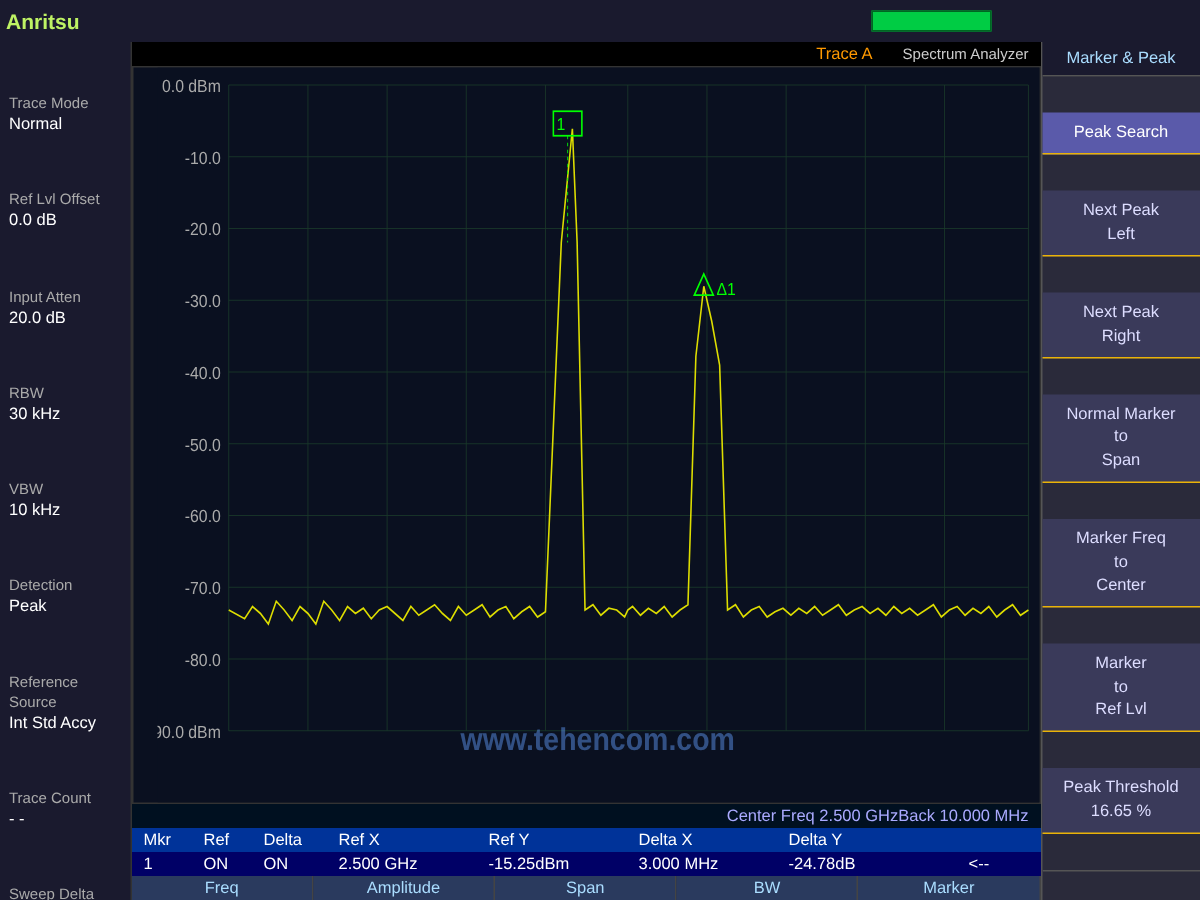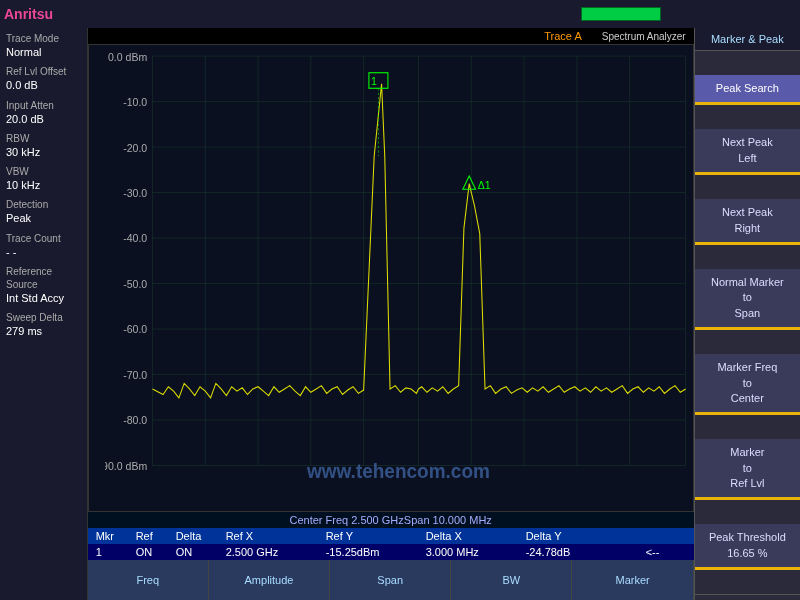--- a/index.html
+++ b/index.html
@@ -4,35 +4,35 @@
   <style>
     * { margin: 0; padding: 0; box-sizing: border-box; }
     body { width: 800px; height: 600px; background: #1a1a2e; font-family: Arial, sans-serif; overflow: hidden; }
 
     
     #top-bar {
       display: flex; align-items: center;
       background: #1a1a2e; height: 28px;
       padding: 2px 4px;
     }
-    #logo { color: #ec4899; font-size: 14px; font-weight: bold; margin-right: 10px; }
+    #logo { color: #bef264; font-size: 14px; font-weight: bold; margin-right: 10px; }
     #status-bar-spacer { flex: 1; }
     #status-green { width: 80px; height: 14px; background: #00cc44; border: 1px solid #006622; }
 
     
     #main { display: flex; height: 572px; }
 
     
     #left-panel {
       width: 108px; background: #1a1a2e; color: #ccc;
       font-size: 11px; padding: 4px 6px;
       display: flex; flex-direction: column; gap: 6px;
       border-right: 1px solid #333;
     }
-    .left-item { line-height: 1.3; }
+    .left-item { line-height: 1.3; margin-top: 31px; }
     .left-item .label { color: #aaa; font-size: 10px; }
     .left-item .value { color: #fff; font-size: 11px; }
 
     
     #center-panel {
       flex: 1; display: flex; flex-direction: column;
       background: #0a0a1a;
     }
     #trace-header {
       background: #000; color: #ff9900; font-size: 11px;
@@ -45,54 +45,54 @@
     #chart-container {
       flex: 1; position: relative; background: #0a1020;
       border: 1px solid #333;
       padding-left: 16px;
     }
     #chart-svg { width: 100%; height: 100%; }
 
     
     #freq-bar {
       background: #001020; color: #aaf; font-size: 11px;
-      padding: 2px 8px; display: flex; justify-content: center;
+      padding: 2px 8px; display: flex; justify-content: flex-end;
     }
     #marker-table {
       background: #15803d; font-size: 11px;
     }
     #marker-table-header {
       display: grid; grid-template-columns: 40px 40px 50px 100px 100px 100px 120px 40px;
       background: #003399; color: #fff; padding: 2px 8px;
     }
     #marker-table-row {
       display: grid; grid-template-columns: 40px 40px 50px 100px 100px 100px 120px 40px;
       color: #fff; padding: 2px 8px; background: #000066;
     }
     #marker-table-row span, #marker-table-header span { font-size: 11px; }
 
     
     #bottom-nav {
-      display: flex; background: #1a1a2e; height: 40px;
+      display: flex; background: #1a1a2e; height: 16px;
     }
     .nav-btn {
       flex: 1; background: #2a3a5e; color: #adf; font-size: 11px;
       border: none; border-right: 1px solid #444; cursor: pointer;
       display: flex; align-items: center; justify-content: center;
     }
 
     
     #right-panel {
       width: 135px; background: #2a2a3a; display: flex; flex-direction: column;
       border-left: 1px solid #555;
       gap: 24px;
     }
     .right-btn {
       background: #3a3a5a; color: #ddf; font-size: 11px;
-      border: none; border-bottom: 3px solid #eab308; cursor: pointer;
+      border: none; border-bottom: 1px solid #eab308; cursor: pointer;
       padding: 6px 4px; text-align: center; line-height: 1.4;
       flex-shrink: 0;
     }
     .right-btn.active { background: #5a5aaa; color: #fff; }
     #right-title {
       background: #1a1a2e; color: #adf; font-size: 11px;
       text-align: center; padding: 5px 4px; border-bottom: 1px solid #555;
     }
     .spacer-btn { flex: 1; background: #2a2a3a; border-bottom: 1px solid #555; }
 
@@ -133,26 +133,26 @@
     </div>
     <div class="left-item">
       <div class="label">VBW</div>
       <div class="value">10 kHz</div>
     </div>
     <div class="left-item">
       <div class="label">Detection</div>
       <div class="value">Peak</div>
     </div>
     <div class="left-item">
+      <div class="label">Reference Source</div>
+      <div class="value">Int Std Accy</div>
+    </div>
+    <div class="left-item">
       <div class="label">Trace Count</div>
       <div class="value">- -</div>
-    </div>
-    <div class="left-item">
-      <div class="label">Reference Source</div>
-      <div class="value">Int Std Accy</div>
     </div>
     <div class="left-item">
       <div class="label">Sweep Delta</div>
       <div class="value">279 ms</div>
     </div>
   </div>
 
   <div id="center-panel">
 
     <div id="trace-header">
@@ -219,21 +219,21 @@
 
         <polygon points="345,118 339,130 351,130" class="marker-box" fill="none"></polygon>
         <text x="353" y="130" class="marker-text">Δ1</text>
 
         <text x="278" y="390" fill="rgba(100,160,255,0.45)" font-size="18" font-weight="bold" text-anchor="middle">www.tehencom.com</text>
       </svg>
     </div>
 
     <div id="freq-bar">
       <span>Center Freq 2.500 GHz</span>
-      <span>Span 10.000 MHz</span>
+      <span>Back 10.000 MHz</span>
     </div>
 
     <div id="marker-table">
       <div id="marker-table-header">
         <span>Mkr</span>
         <span>Ref</span>
         <span>Delta</span>
         <span>Ref X</span>
         <span>Ref Y</span>
         <span>Delta X</span>

